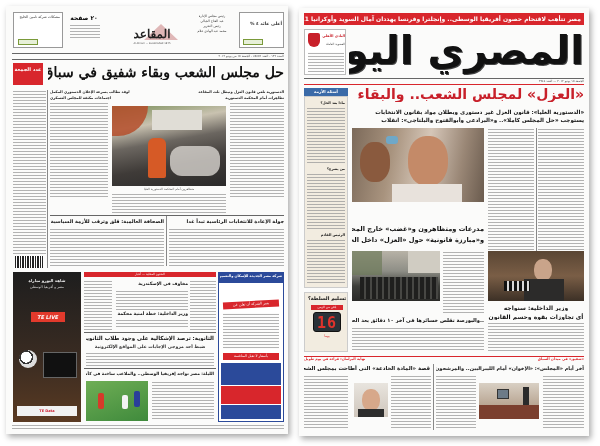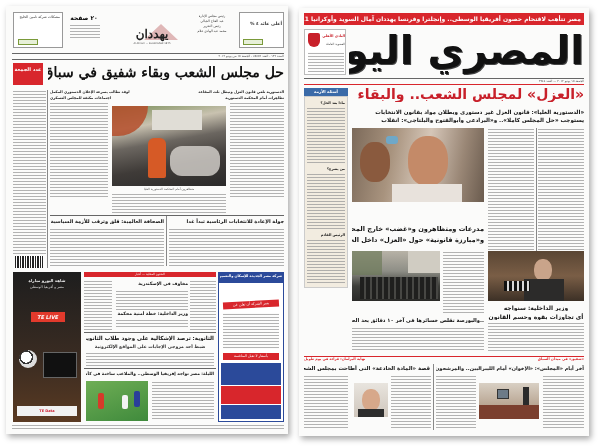--- a/index.html
+++ b/index.html
@@ -23,21 +23,21 @@
 
   <div class="abs" style="left:7px;top:6px;width:50px;height:36px;border:1px solid #999;background:#fff">
     <div class="abs txt" style="left:2px;top:2px;width:44px;font-size:3.5px;color:#333;line-height:4px">مشكلات شركة تامين الخليج</div>
     <div class="abs" style="left:4px;top:26px;width:20px;height:6px;background:#e7f0d8;border:1px solid #7a9a3a"></div>
   </div>
   <div class="abs txt" style="left:60px;top:8px;width:36px;font-size:6px;font-weight:bold;text-align:center">٢٠ صفحة</div>
   <div class="abs lines" style="left:64px;top:18px;width:30px;height:16px"></div>
 
   <div class="abs" style="left:118px;top:18px;width:56px;height:24px">
     <div style="position:absolute;left:20px;top:0;width:0;height:0;border-left:17px solid transparent;border-right:17px solid transparent;border-bottom:16px solid #d8a6a6;opacity:.8"></div>
-    <div style="position:absolute;left:0;top:3px;width:56px;text-align:center;font-family:'DejaVu Serif',serif;font-size:12px;font-weight:bold;color:#222">يهددان</div>
+    <div style="position:absolute;left:0;top:3px;width:56px;text-align:center;font-family:'DejaVu Serif',serif;font-size:12px;font-weight:bold;color:#222">المقاعد</div>
     <div style="position:absolute;left:0;top:18px;width:56px;text-align:center;font-size:2.5px;color:#555;white-space:nowrap;overflow:hidden">Al-Ahram — Established 1875</div>
   </div>
 
   <div class="abs txt" style="left:178px;top:8px;width:56px;font-size:3.2px;line-height:5px;color:#333;text-align:center">
     <div>رئيس مجلس الإدارة</div>
     <div>عبد الفتاح الجبالي</div>
     <div>رئيس التحرير</div>
     <div>محمد عبد الهادي علام</div>
   </div>
 
@@ -162,20 +162,29 @@
   </div>
   <div class="abs" style="left:5px;top:88px;width:44px;height:192px;background:#f2ece0;border:1px solid #ccc">
     <div class="abs txt hd" style="left:2px;top:4px;width:38px;font-size:3.5px">ماذا بعد الحل؟</div>
     <div class="abs lines" style="left:2px;top:10px;width:38px;height:56px;background:repeating-linear-gradient(#f2ece0 0 1px,#9a9a9a 1px 2px,#f2ece0 2px 3px)"></div>
     <div class="abs txt hd" style="left:2px;top:70px;width:38px;font-size:3.5px">من يشرع؟</div>
     <div class="abs lines" style="left:2px;top:76px;width:38px;height:56px;background:repeating-linear-gradient(#f2ece0 0 1px,#9a9a9a 1px 2px,#f2ece0 2px 3px)"></div>
     <div class="abs txt hd" style="left:2px;top:136px;width:38px;font-size:3.5px">الرئيس القادم</div>
     <div class="abs lines" style="left:2px;top:142px;width:38px;height:46px;background:repeating-linear-gradient(#f2ece0 0 1px,#9a9a9a 1px 2px,#f2ece0 2px 3px)"></div>
   </div>
 
+  <div class="abs" style="left:5px;top:284px;width:44px;height:60px;background:#f2ece0;border:1px solid #ccc">
+    <div class="abs txt hd" style="left:1px;top:2px;width:42px;font-size:5px;text-align:center">تسليم السلطة؟</div>
+    <div class="abs" style="left:6px;top:12px;width:32px;height:5px;background:#d8262c"></div>
+    <div class="abs txt" style="left:6px;top:12px;width:32px;font-size:3px;color:#fff;text-align:center;line-height:5px">باقي من الزمن</div>
+    <div class="abs" style="left:8px;top:19px;width:28px;height:20px;background:#2a3238;border-radius:3px;border:1px solid #111">
+      <div style="font-family:'DejaVu Sans Mono',monospace;font-size:15px;font-weight:bold;color:#e0332c;text-align:center;line-height:20px;letter-spacing:1px">16</div>
+    </div>
+    <div class="abs txt" style="left:1px;top:41px;width:42px;font-size:3.5px;color:#d8262c;text-align:center">يوما</div>
+  </div>
 
   <div class="abs hd txt" style="left:53px;top:78px;width:232px;font-size:14px;color:#c8202a;text-align:center">«العزل» لمجلس الشعب.. والبقاء لـ«شفيق»</div>
   <div class="abs hd txt" style="left:53px;top:101px;width:232px;font-size:5.6px;text-align:right">«الدستورية العليا»: قانون العزل غير دستوري وبطلان مواد بقانون الانتخابات</div>
   <div class="abs hd txt" style="left:53px;top:109px;width:232px;font-size:5.6px;text-align:right">يستوجب «حل المجلس كاملا».. و«البرادعي وأبوالفتوح والبلتاجي»: انقلاب</div>
 
   <div class="photo" style="left:53px;top:120px;width:132px;height:74px;background:linear-gradient(100deg,#7c6a5a 0%,#a8937e 30%,#d5c6b8 55%,#9a8776 80%,#6a5b4e 100%)">
     <div class="abs" style="left:8px;top:14px;width:30px;height:40px;background:#8a5a3e;border-radius:45%"></div>
     <div class="abs" style="left:56px;top:8px;width:40px;height:50px;background:#c48a68;border-radius:45%"></div>
     <div class="abs" style="left:34px;top:8px;width:12px;height:8px;background:#6fa8c8;border-radius:3px"></div>
     <div class="abs" style="left:40px;top:56px;width:70px;height:18px;background:#e8e2dc"></div>

